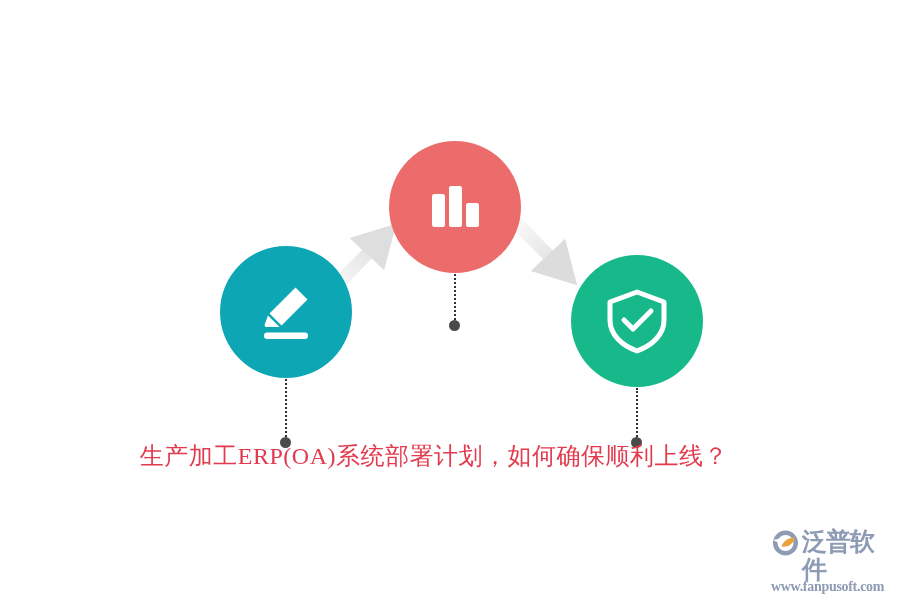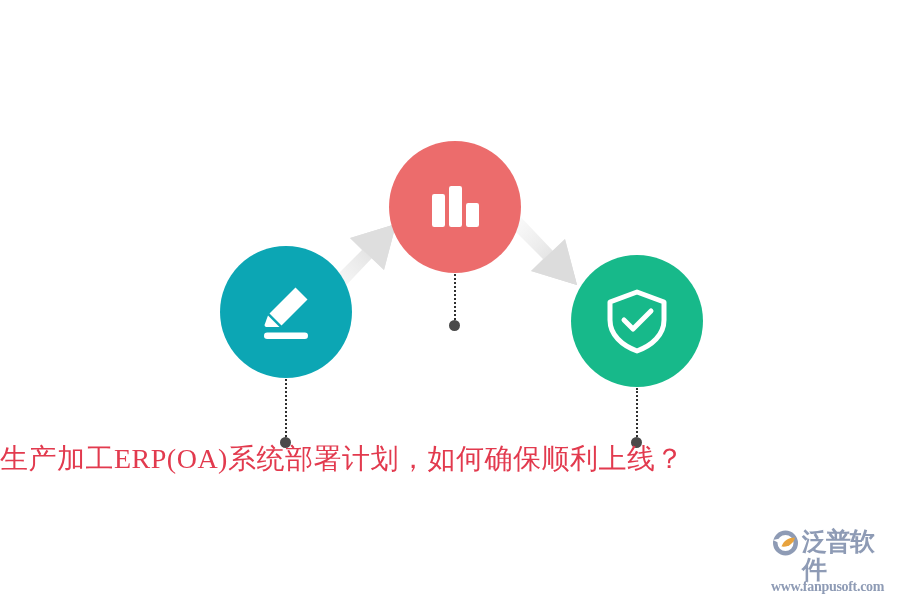--- a/index.html
+++ b/index.html
@@ -67,23 +67,23 @@
   #connector-chart-dot { left: 449px; top: 320px; }
   #connector-verify     { left: 636px; top: 388px; height: 49px; }
   #connector-verify-dot { left: 631px; top: 437px; }
 
   
   #headline {
     position: absolute;
     left: 0;
     top: 440px;
     width: 728px;
-    text-align: left;
+    text-align: right;
     font-family: "Liberation Serif", "DejaVu Serif", serif;
-    font-size: 28px;
+    font-size: 24px;
     letter-spacing: 0.5px;
     color: #E23A4E;
     white-space: nowrap;
     z-index: 4;
   }
 
   
   #watermark {
     position: absolute;
     left: 770px;

